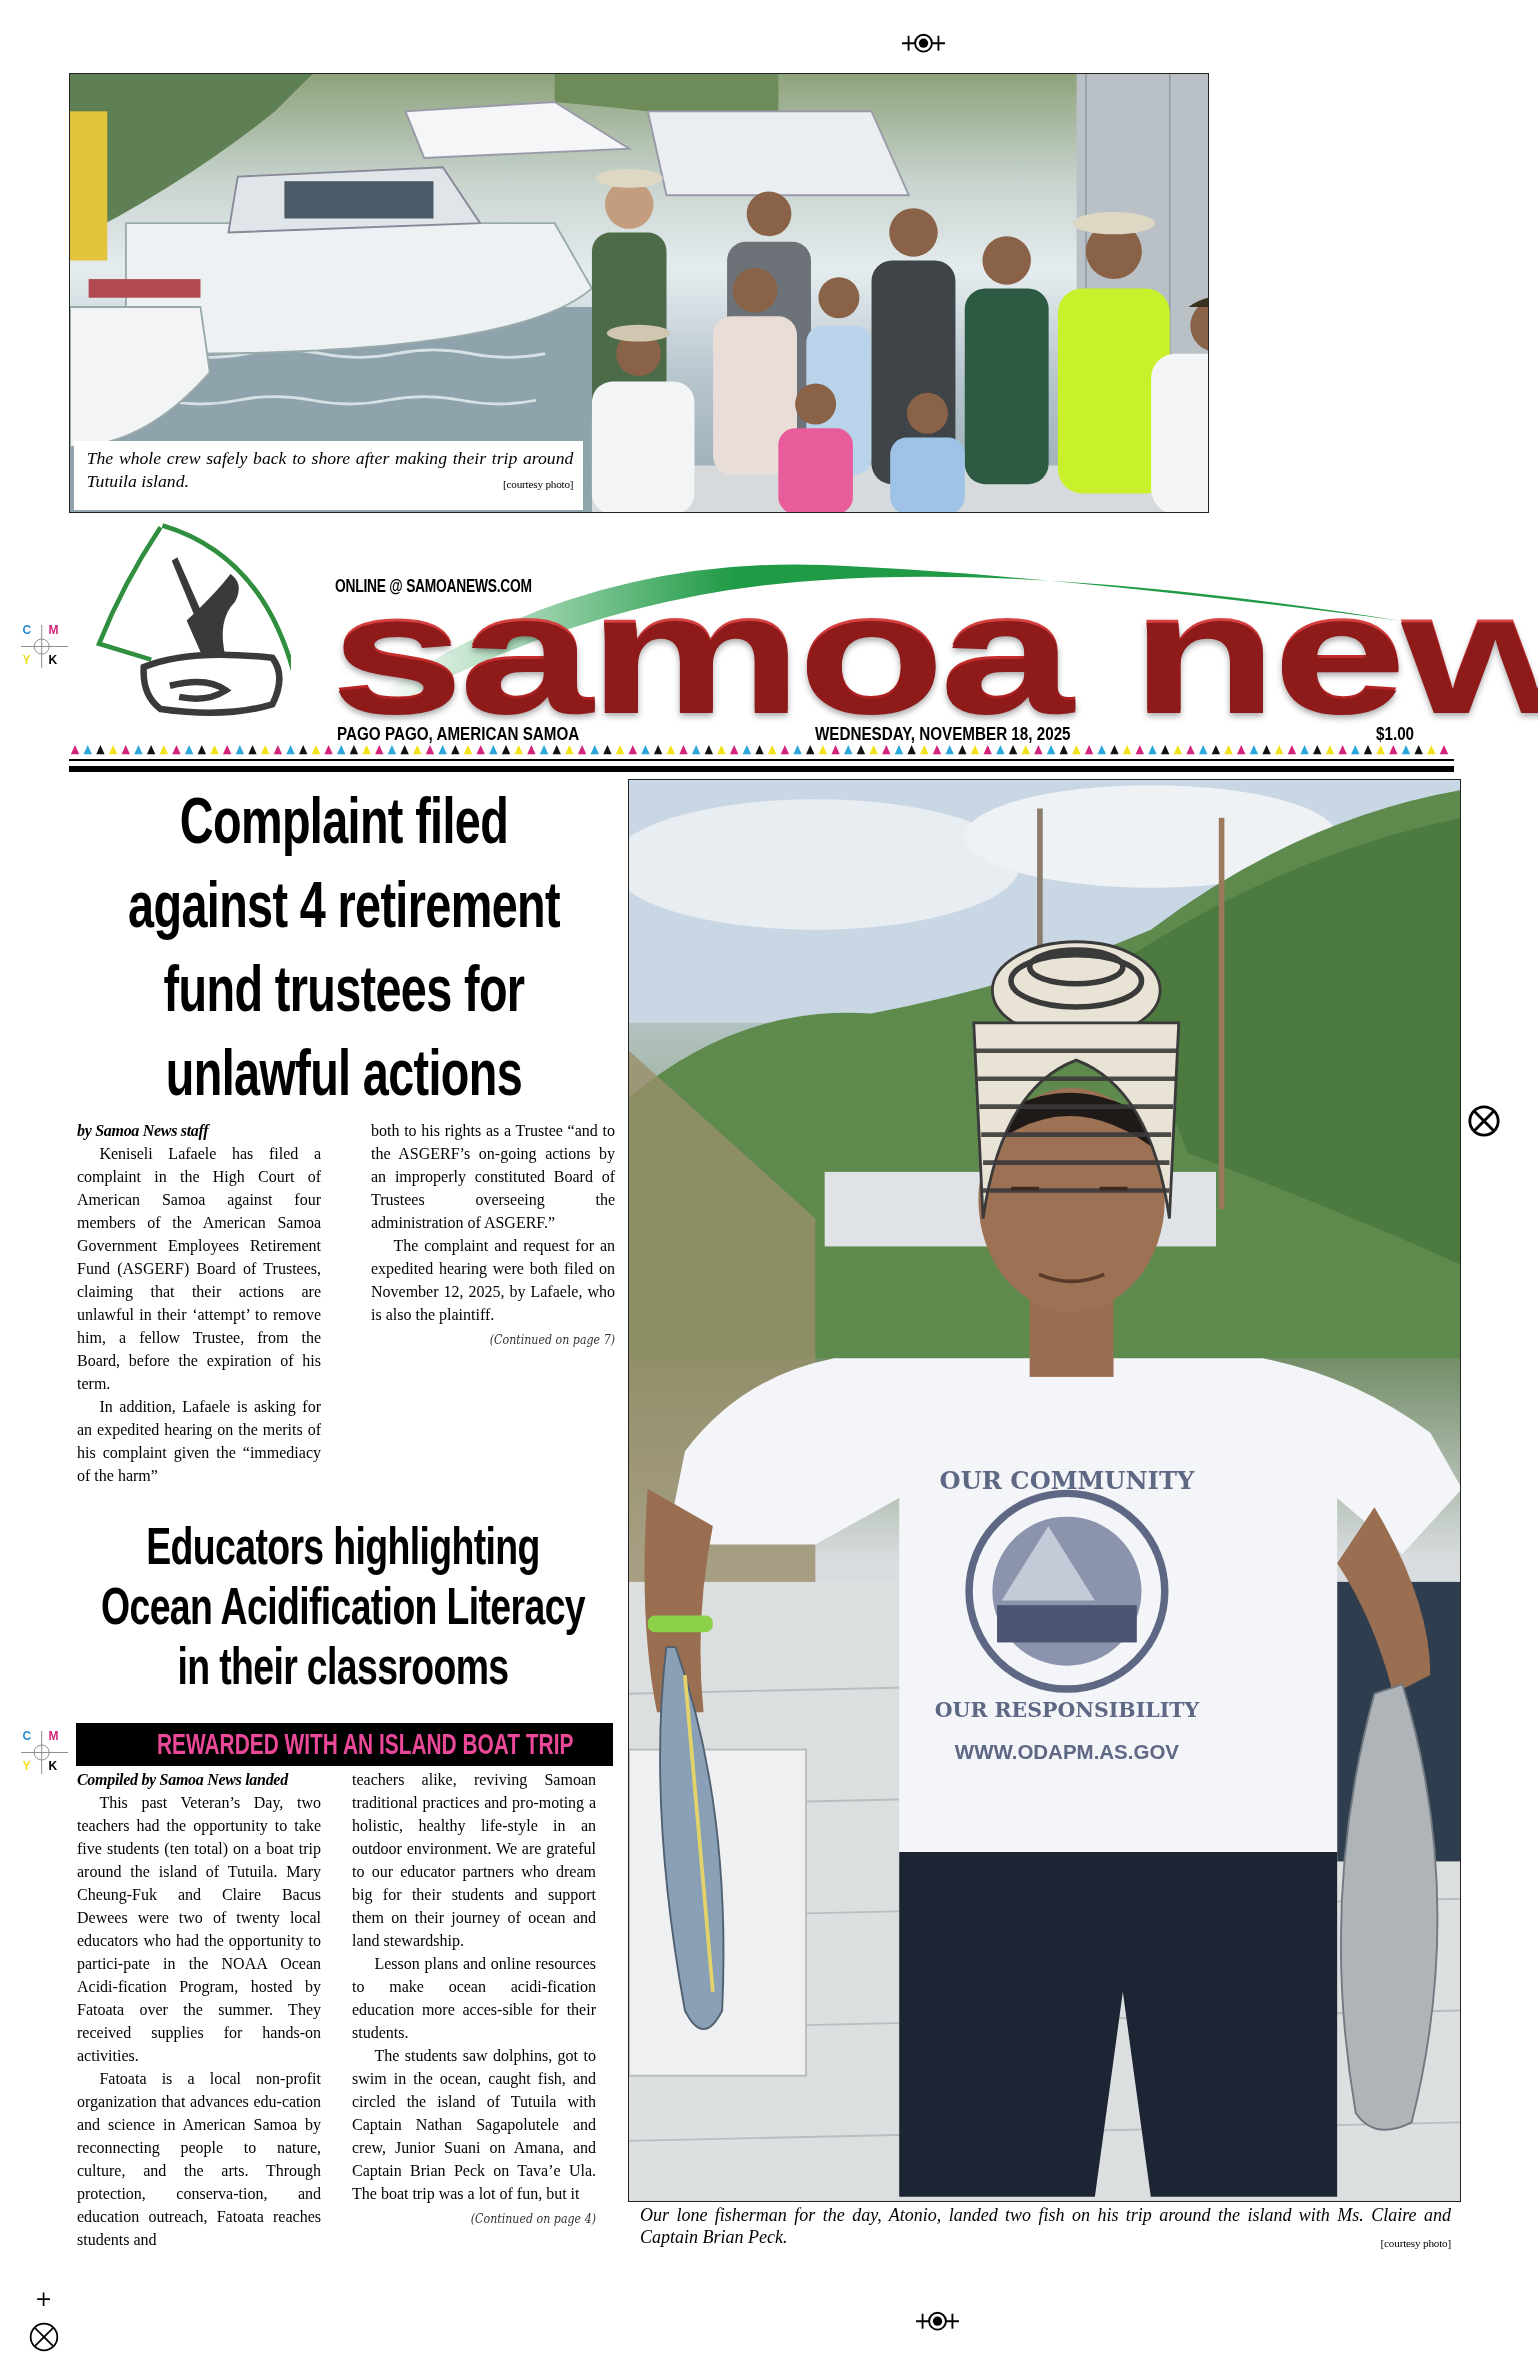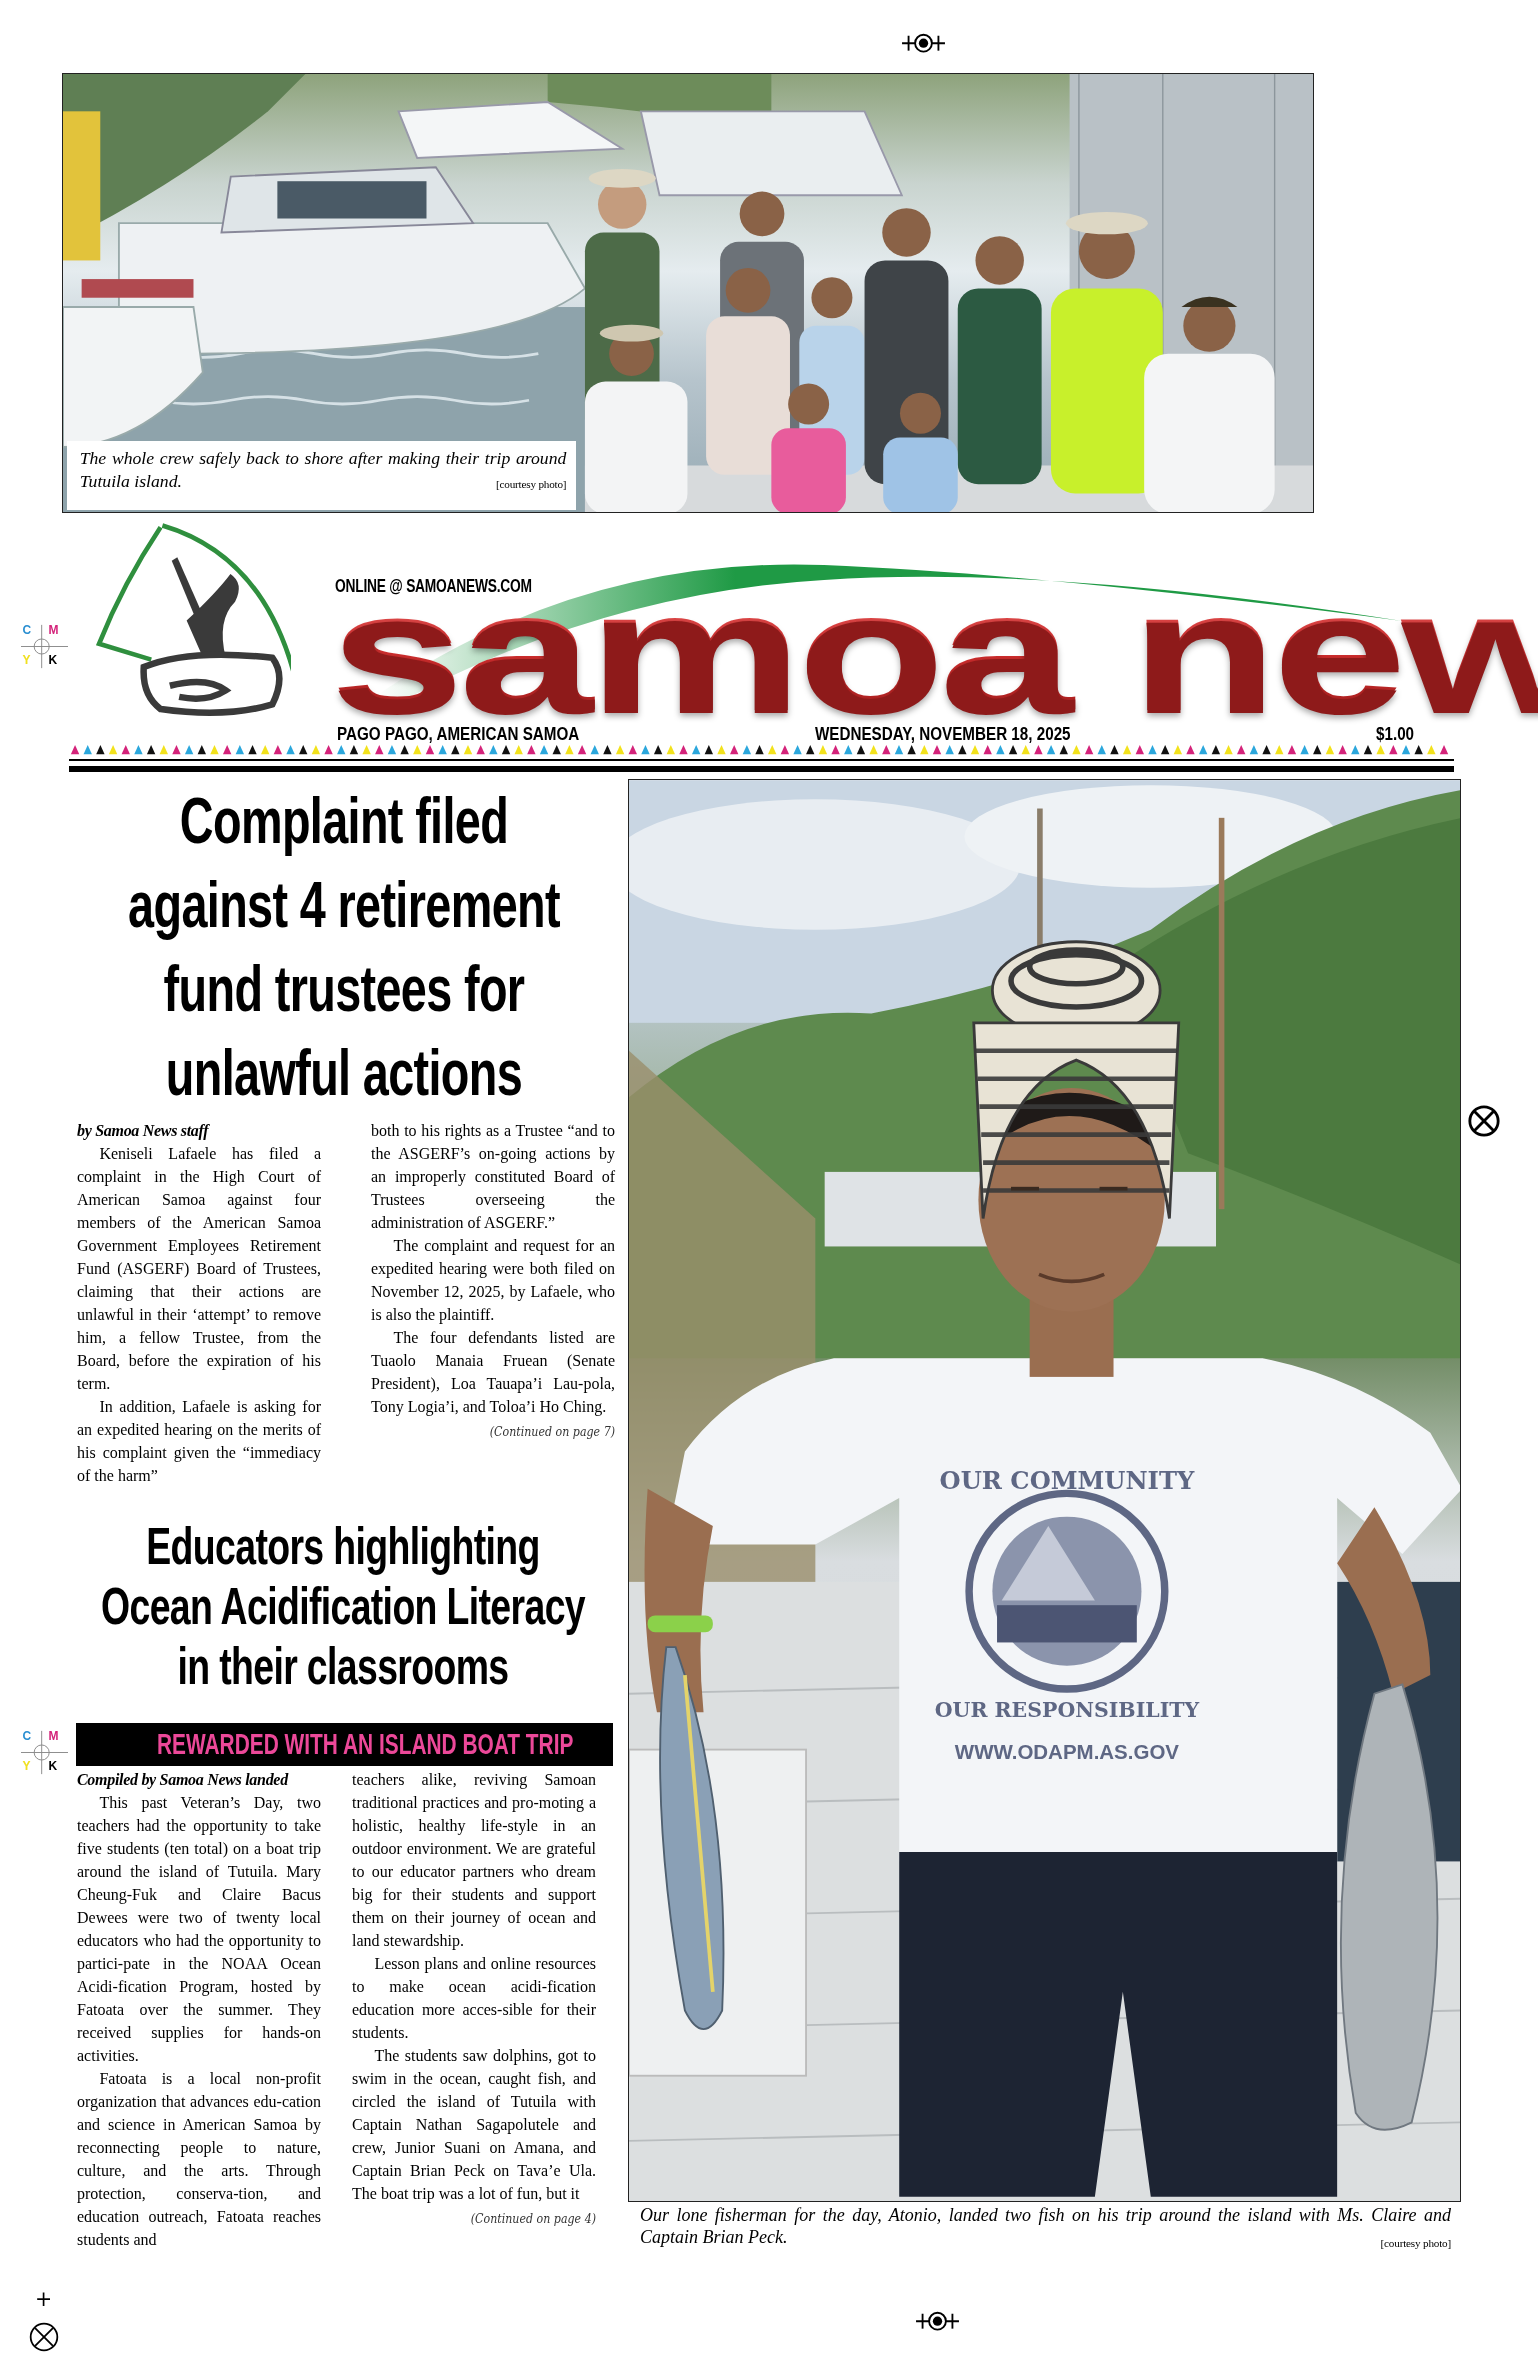--- a/index.html
+++ b/index.html
@@ -15,21 +15,21 @@
   .cmyk { position:absolute; width:47px; height:47px; font-family:"Liberation Sans", sans-serif; font-weight:bold; font-size:12px; }
   .cmyk .c { position:absolute; left:1.9px; top:0; color:#2b8fd1; }
   .cmyk .m { position:absolute; left:28px; top:0; color:#d4237a; }
   .cmyk .y { position:absolute; left:1.9px; top:30px; color:#f0e020; }
   .cmyk .k { position:absolute; left:28px; top:30px; color:#000; }
   .cmyk svg { position:absolute; left:0; top:0; }
   .cmyk.top { left:20.5px; top:623px; }
   .cmyk.mid { left:20.5px; top:1729px; }
 
   
-  .top-photo { position:absolute; left:62px; top:73px; width:1252px; height:440px; border:1.9px solid #222; box-sizing:border-box; overflow:hidden;
+  .top-photo { position:absolute; left:69px; top:73px; width:1140px; height:440px; border:1.9px solid #222; box-sizing:border-box; overflow:hidden;
     background: linear-gradient(180deg,#8ea37c 0%, #c9d4cf 25%, #e5ecef 45%, #b6c4cc 70%, #96a9b3 100%); }
   .top-photo .scene { position:absolute; inset:0; }
   .photo-caption-box { position:absolute; left:3.7px; top:367px; width:509px; height:69px; background:#fff; padding:5.6px 9.3px 0 13px; box-sizing:border-box;
     font-family:"Liberation Serif", serif; font-style:italic; font-size:17.7px; line-height:23px; text-align:justify; }
   .caption-text { text-indent:26px; }
   .credit { font-style:normal; font-size:11.2px; float:right; margin-top:3.7px; letter-spacing:-0.2px; }
 
   
   .masthead { position:absolute; left:69px; top:518px; width:1385px; height:233px; }
   .logo { position:absolute; left:17px; top:0px; width:205px; height:205px; }
@@ -337,21 +337,20 @@
   <div>unlawful actions</div>
 </div>
 <div class="col a1c1">
   <p class="byline">by Samoa News staff</p>
   <p>Keniseli Lafaele has filed a complaint in the High Court of American Samoa against four members of the American Samoa Government Employees Retirement Fund (ASGERF) Board of Trustees, claiming that their actions are unlawful in their ‘attempt’ to remove him, a fellow Trustee, from the Board, before the expiration of his term.</p>
   <p>In addition, Lafaele is asking for an expedited hearing on the merits of his complaint given the “immediacy of the harm”</p>
 </div>
 <div class="col a1c2">
   <p class="no-indent">both to his rights as a Trustee “and to the ASGERF’s on-going actions by an improperly constituted Board of Trustees overseeing the administration of ASGERF.”</p>
   <p>The complaint and request for an expedited hearing were both filed on November 12, 2025, by Lafaele, who is also the plaintiff.</p>
-  <p>The four defendants listed are Tuaolo Manaia Fruean (Senate President), Loa Tauapa’i Lau-pola, Tony Logia’i, and Toloa’i Ho Ching.</p>
   <div class="cont">(Continued on page 7)</div>
 </div>
 
 <div class="headline hl2">
   <div>Educators highlighting</div>
   <div>Ocean Acidification Literacy</div>
   <div>in their classrooms</div>
 </div>
 <div class="subbar"><span>REWARDED WITH AN ISLAND BOAT TRIP</span></div>
 <div class="col a2c1">

